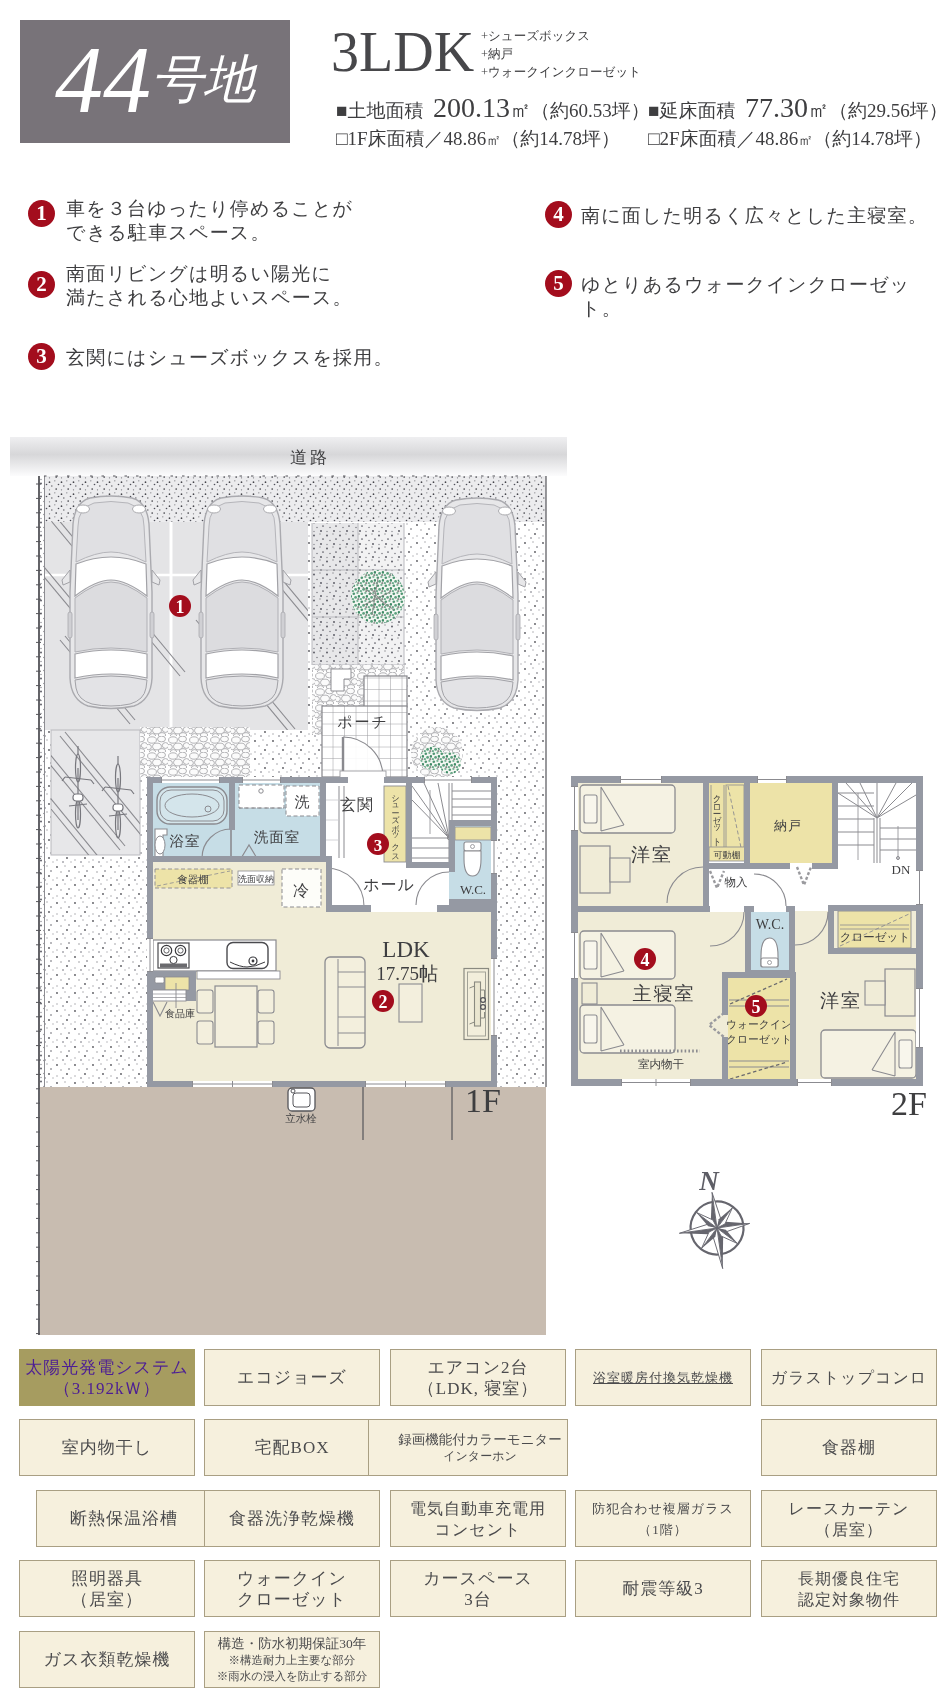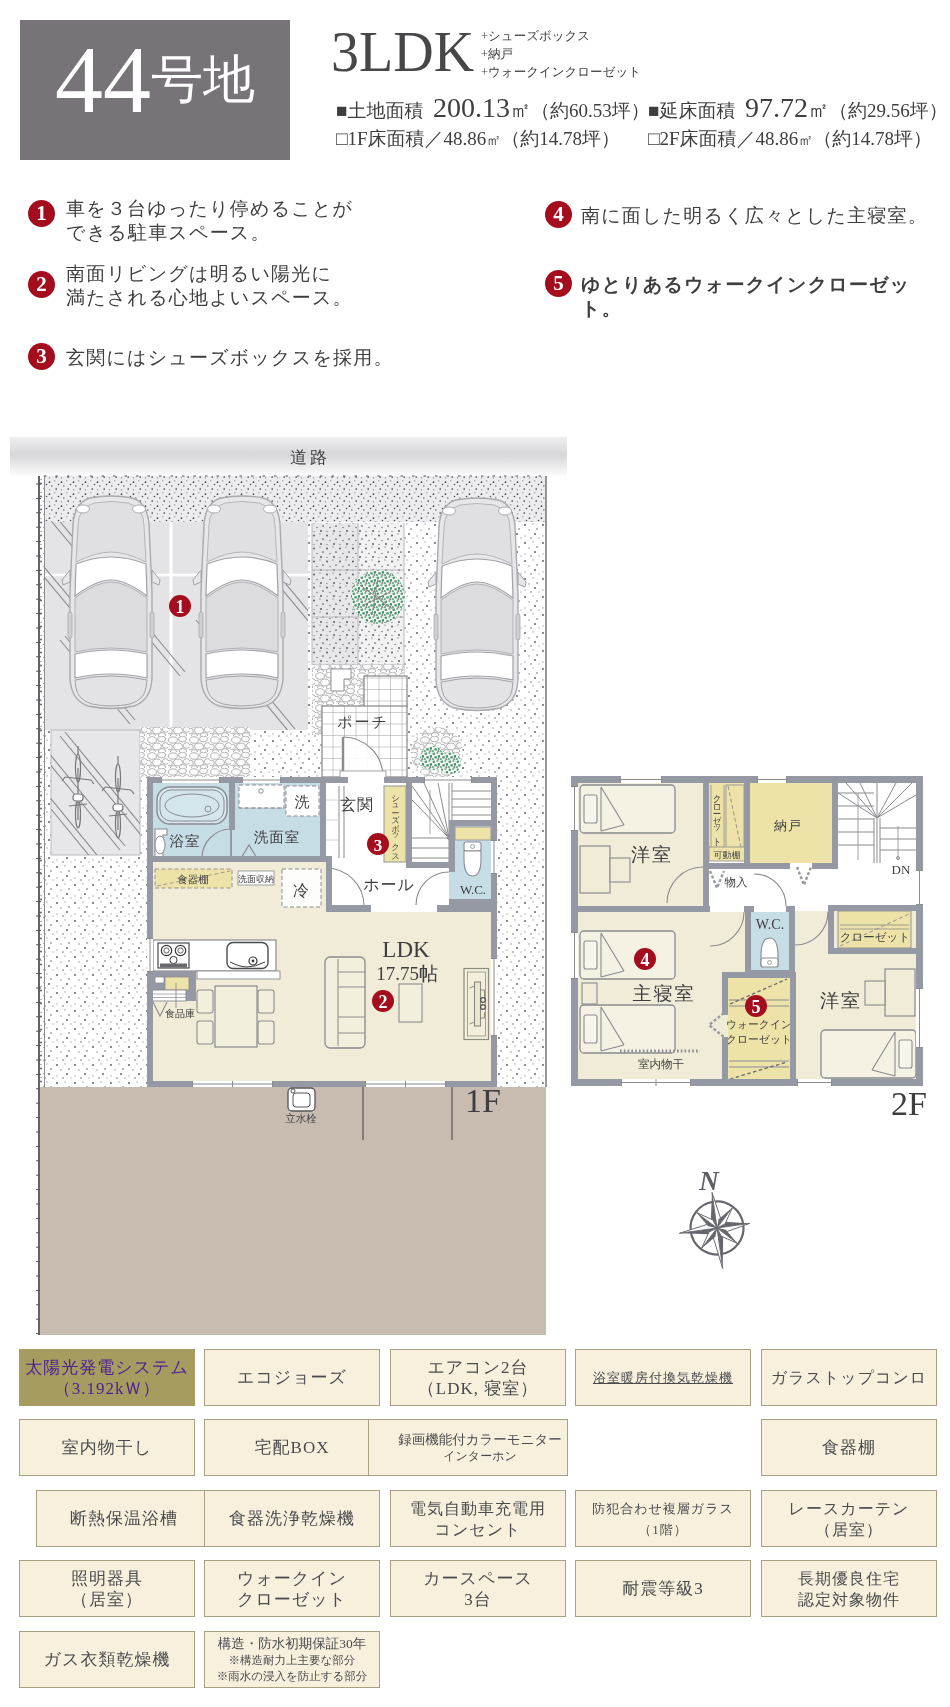--- a/index.html
+++ b/index.html
@@ -8,48 +8,48 @@
 .ftxt{font-size:19px;line-height:23.5px;letter-spacing:1.2px;}
 .num{position:absolute;width:27px;height:27px;border-radius:50%;background:#a30d1d;color:#fff;
  font-size:21px;font-weight:bold;text-align:center;line-height:27px;}
 .cell{position:absolute;width:174px;height:55px;border:1px solid #a99f83;background:#f6f0dd;
  display:flex;flex-direction:column;align-items:center;justify-content:center;
  font-size:17px;line-height:21px;letter-spacing:1px;color:#4b4b4d;text-align:center;}
 </style>
 </head>
 <body>
 
-<div class="abs" style="left:20px;top:20px;width:270px;height:140px;background:#787379;color:#fff;text-align:center;">
+<div class="abs" style="left:20px;top:20px;width:270px;height:123px;background:#787379;color:#fff;text-align:center;font-style:italic;">
 <span style="font-size:96px;line-height:120px;vertical-align:middle;">44</span><span style="font-size:52px;line-height:120px;vertical-align:middle;">号地</span>
 </div>
 
 <div class="abs" style="left:331px;top:24px;font-size:56px;line-height:56px;color:#47474a;">3LDK</div>
 
 <div class="abs" style="left:481px;top:27px;font-size:12.5px;line-height:18px;color:#3e3e40;">+シューズボックス<br>+納戸<br>+ウォークインクローゼット</div>
 
 <div class="abs" style="left:336px;top:92px;font-size:19px;color:#3e3e40;white-space:nowrap;">■土地面積&nbsp;&nbsp;<span style="font-size:28px;">200.13</span><span style="font-size:21px;">㎡</span>（約60.53坪）</div>
-<div class="abs" style="left:648px;top:92px;font-size:19px;color:#3e3e40;white-space:nowrap;">■延床面積&nbsp;&nbsp;<span style="font-size:28px;">97.72</span><span style="font-size:21px;">㎡</span>（約29.56坪）</div>
+<div class="abs" style="left:648px;top:92px;font-size:19px;color:#3e3e40;white-space:nowrap;">■延床面積&nbsp;&nbsp;<span style="font-size:28px;">77.30</span><span style="font-size:21px;">㎡</span>（約29.56坪）</div>
 
 <div class="abs" style="left:336px;top:126px;font-size:19px;color:#3e3e40;white-space:nowrap;">□1F床面積／48.86<span style="font-size:15px;">㎡</span>（約14.78坪）</div>
 <div class="abs" style="left:648px;top:126px;font-size:19px;color:#3e3e40;white-space:nowrap;">□2F床面積／48.86<span style="font-size:15px;">㎡</span>（約14.78坪）</div>
 
 <div class="num" style="left:28px;top:200px;">1</div>
 <div class="abs ftxt" style="left:66px;top:197px;">車を３台ゆったり停めることが<br>できる駐車スペース。</div>
 
 <div class="num" style="left:28px;top:271px;">2</div>
 <div class="abs ftxt" style="left:66px;top:262px;">南面リビングは明るい陽光に<br>満たされる心地よいスペース。</div>
 
 <div class="num" style="left:28px;top:343px;">3</div>
 <div class="abs ftxt" style="left:66px;top:346px;">玄関にはシューズボックスを採用。</div>
 
 <div class="num" style="left:545px;top:201px;">4</div>
 <div class="abs ftxt" style="left:581px;top:204px;">南に面した明るく広々とした主寝室。</div>
 
 <div class="num" style="left:545px;top:270px;">5</div>
-<div class="abs ftxt" style="left:581px;top:273px;font-weight:bold;">ゆとりあるウォークインクローゼット。</div>
+<div class="abs ftxt" style="left:581px;top:273px;">ゆとりあるウォークインクローゼット。</div>
 
 <svg class="abs" style="left:0;top:430px;" width="950" height="915" viewBox="0 430 950 915">
 <defs>
 <linearGradient id="roadg" x1="0" y1="0" x2="0" y2="1">
 <stop offset="0" stop-color="#efeff1"></stop>
         <stop offset="0.45" stop-color="#d7d7d9"></stop>
         <stop offset="1" stop-color="#fcfcfd"></stop>
 </linearGradient>
 <pattern id="gravel" width="18" height="18" patternUnits="userSpaceOnUse">
 <rect width="18" height="18" fill="#ffffff"></rect>

